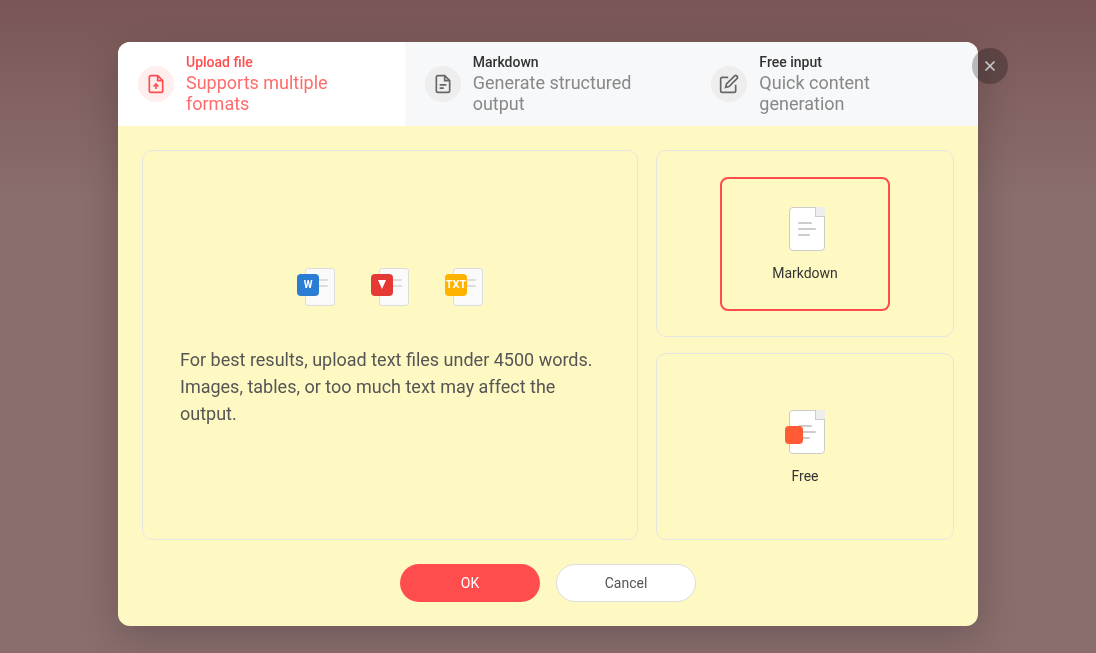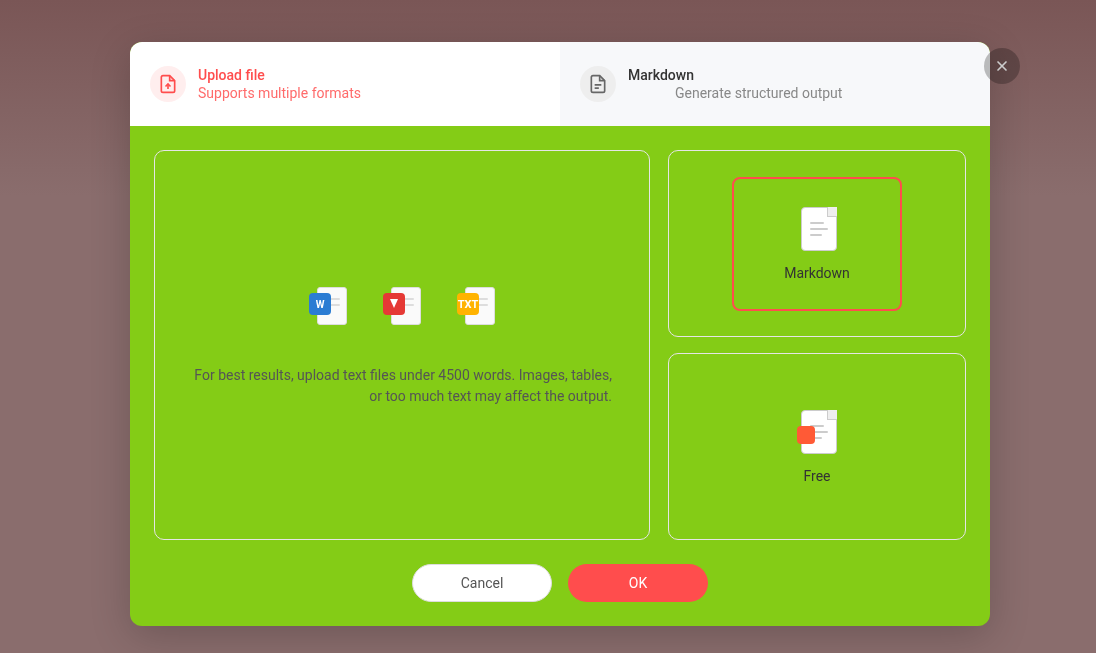--- a/index.html
+++ b/index.html
@@ -18,25 +18,25 @@
     }
 
     .backdrop {
       position: absolute;
       inset: 0;
       background: linear-gradient(180deg, #7a5656 0%, #8a6d6d 30%);
     }
 
     .modal {
       position: absolute;
-      left: 130px;
+      left: 118px;
       top: 42px;
       width: 860px;
       height: 584px;
-      background: #84cc16;
+      background: #fef9c3;
       border-radius: 12px;
       display: flex;
       flex-direction: column;
       box-shadow: 0 10px 40px rgba(0,0,0,0.2);
     }
 
     .close-btn {
       position: absolute;
       right: -30px;
       top: 6px;
@@ -116,30 +116,29 @@
 
     .tab.active .tab-title {
       color: #ff4d4d;
     }
 
     .tab.inactive .tab-title {
       color: #333;
     }
 
     .tab-sub {
-      font-size: 14px;
+      font-size: 18px;
     }
 
     .tab.active .tab-sub {
       color: #ff6b6b;
     }
 
     .tab.inactive .tab-sub {
       color: #888;
-      margin-left: 47px;
     }
 
     .content {
       flex: 1;
       padding: 24px;
       display: flex;
       gap: 18px;
     }
 
     .left-panel {
@@ -202,22 +201,22 @@
       font-size: 10px;
       font-weight: 700;
       color: #fff;
     }
 
     .badge.word { background: #2b7cd3; }
     .badge.pdf { background: #e53935; }
     .badge.txt { background: #ffb300; }
 
     .upload-hint {
-      text-align: right;
-      font-size: 14px;
+      text-align: left;
+      font-size: 18px;
       color: #555;
       line-height: 1.5;
       max-width: 420px;
     }
 
     .right-col {
       width: 298px;
       display: flex;
       flex-direction: column;
       gap: 16px;
@@ -368,20 +367,32 @@
           <line x1="8" y1="13" x2="16" y2="13"></line>
           <line x1="8" y1="17" x2="13" y2="17"></line>
         </svg>
       </div>
       <div class="tab-text">
         <div class="tab-title">Markdown</div>
         <div class="tab-sub">Generate structured output</div>
       </div>
     </div>
 
+    <div class="tab inactive">
+      <div class="tab-icon">
+        <svg viewBox="0 0 24 24" fill="none" stroke="#666" stroke-width="2">
+          <path d="M11 4H4a2 2 0 0 0-2 2v14a2 2 0 0 0 2 2h14a2 2 0 0 0 2-2v-7"></path>
+          <path d="M18.5 2.5a2.1 2.1 0 0 1 3 3L12 15l-4 1 1-4 9.5-9.5z"></path>
+        </svg>
+      </div>
+      <div class="tab-text">
+        <div class="tab-title">Free input</div>
+        <div class="tab-sub">Quick content generation</div>
+      </div>
+    </div>
   </div>
 
   <div class="content">
     <div class="left-panel">
       <div class="file-icons">
         <div class="file-icon">
           <div class="page"></div>
           <div class="badge word">W</div>
         </div>
         <div class="file-icon">
@@ -426,17 +437,17 @@
             </div>
             <div class="badge-sm"></div>
           </div>
           <div class="option-label">Free</div>
         </div>
       </div>
     </div>
   </div>
 
   <div class="footer">
+    <button class="btn btn-ok">OK</button>
     <button class="btn btn-cancel">Cancel</button>
-    <button class="btn btn-ok">OK</button>
   </div>
 
 </div>
 
 </body></html>

